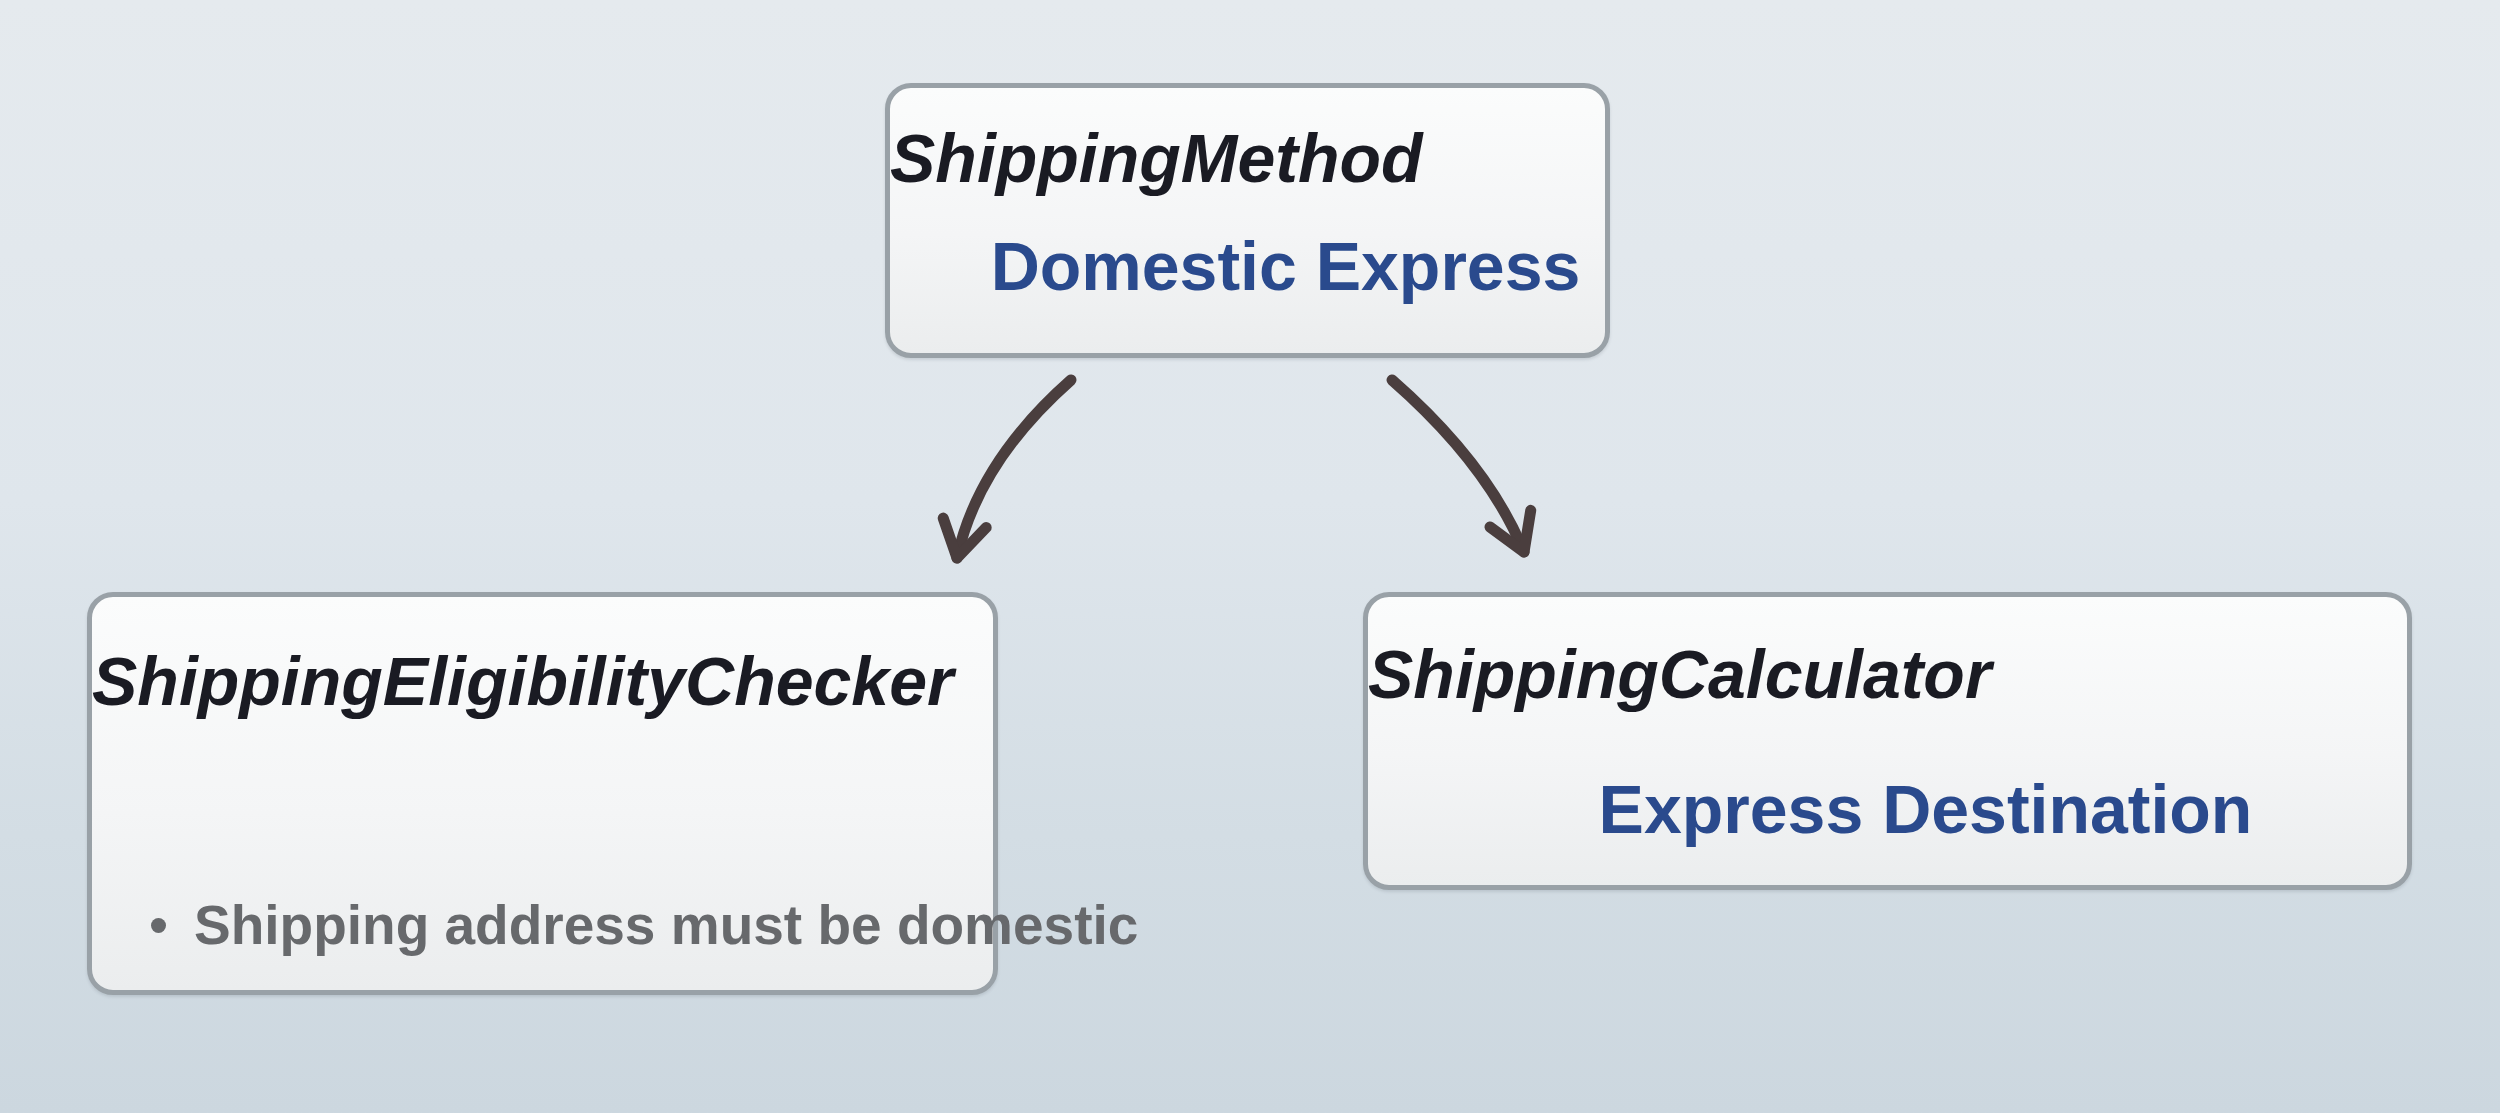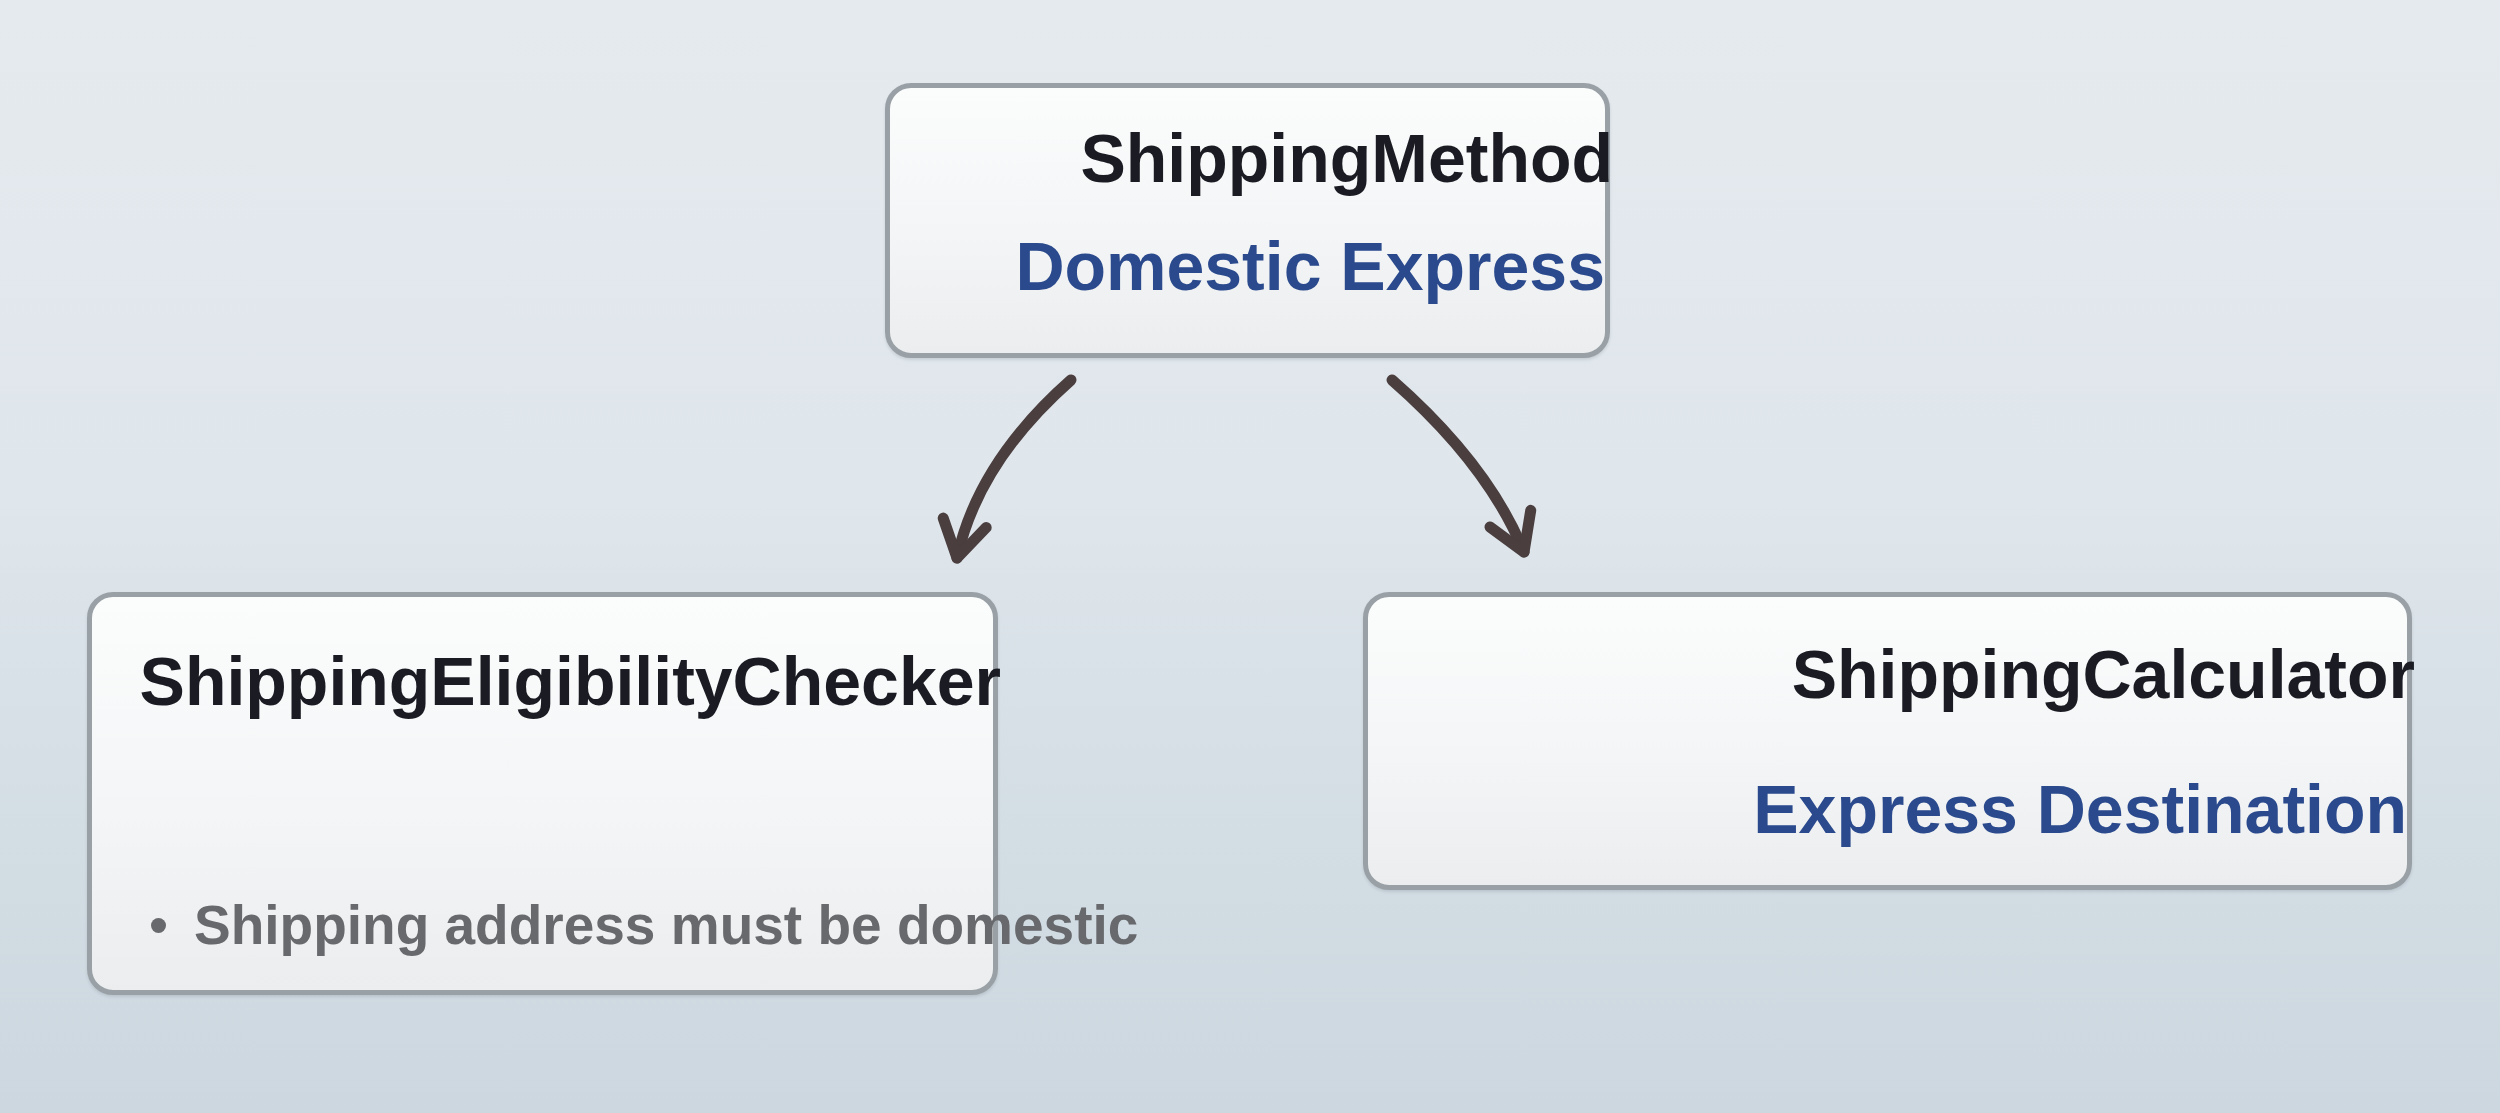--- a/index.html
+++ b/index.html
@@ -11,28 +11,28 @@
   .canvas{position:absolute;inset:0;}
   .arrows{position:absolute;inset:0;pointer-events:none;}
   .node{
     position:absolute;box-sizing:border-box;
     border:5px solid var(--node-border);
     border-radius:26px;
     background:linear-gradient(180deg,#fbfcfc 0%, #f4f5f6 55%, #ebedee 100%);
     box-shadow:0 2px 3px rgba(90,100,110,0.18);
   }
   .node-title{
-    position:absolute;left:8px;width:100%;text-align:right;
+    position:absolute;left:0;width:100%;text-align:left;
     font-size:68px;line-height:68px;font-weight:bold;
-    color:var(--title-color);letter-spacing:0px;white-space:nowrap;
+    color:var(--title-color);letter-spacing:0px;white-space:nowrap;font-style:italic;
   }
   .node-subtitle{
-    position:absolute;left:0;width:100%;text-align:right;
+    position:absolute;left:0;width:100%;text-align:center;
     font-size:68px;line-height:68px;font-weight:bold;
-    color:var(--subtitle-color);white-space:nowrap;
+    color:var(--subtitle-color);white-space:nowrap;padding-left:38px;
   }
   .bullet-row{
     position:absolute;left:0;width:100%;display:flex;align-items:center;
     padding-left:59px;box-sizing:border-box;
   }
   .bullet-dot{
     width:15px;height:15px;border-radius:50%;
     background:var(--bullet-color);flex:0 0 auto;
     margin-right:28px;
   }

